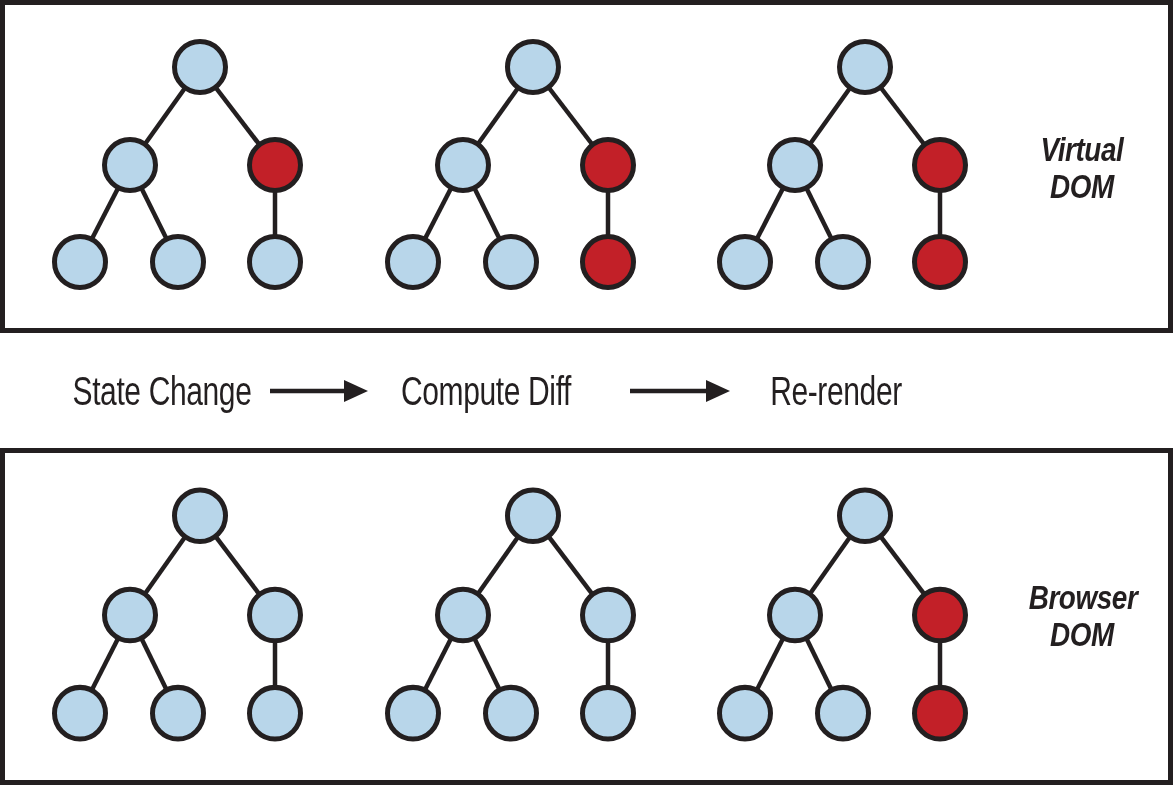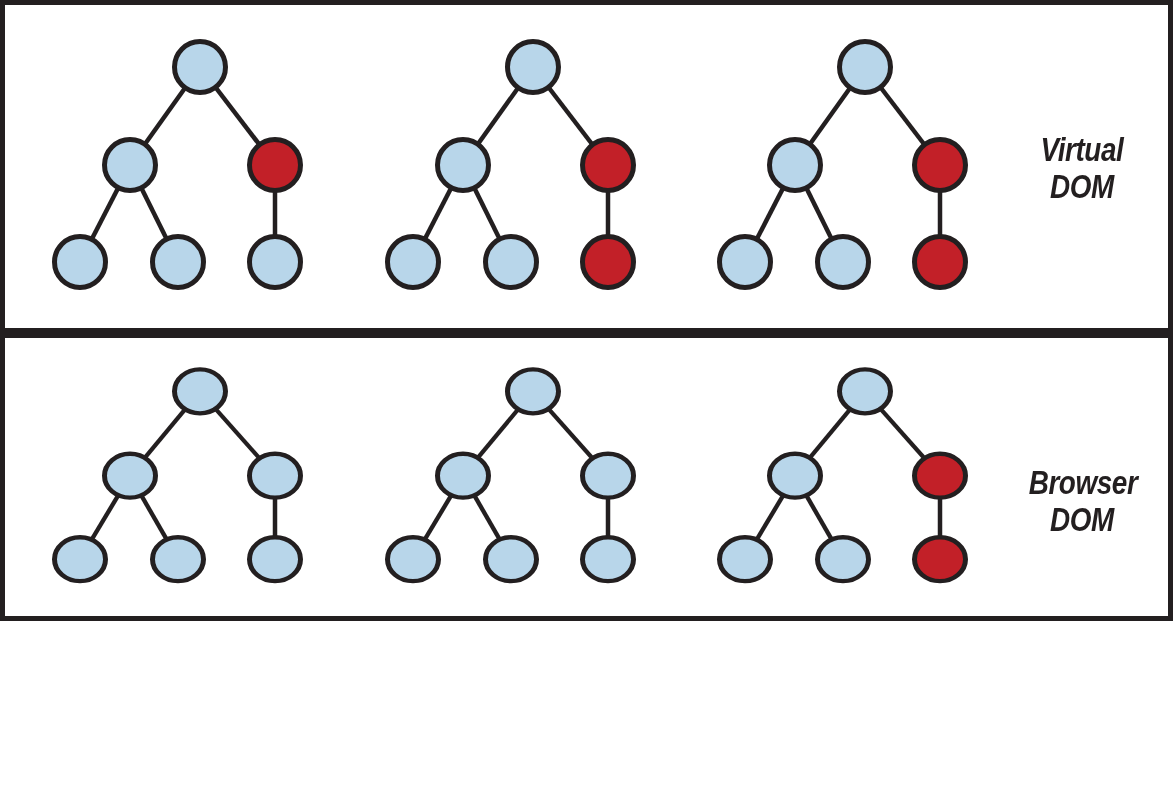--- a/index.html
+++ b/index.html
@@ -14,21 +14,21 @@
   }
   .panel {
     position: relative;
     box-sizing: border-box;
     width: 1173px;
     border: 5px solid #231f20;
     background: #ffffff;
     font-style: italic;
   }
   .panel-top    { height: 333px; }
-  .panel-bottom { height: 288px; padding-left: 23px; }
+  .panel-bottom { height: 337px; padding-left: 23px; }
   .trees {
     position: absolute;
     left: 0; top: 0;
     width: 100%; height: 100%;
     display: block;
   }
   .panel-label {
     position: absolute;
     left: 1012px;
     top: 126px;
@@ -109,20 +109,33 @@
           <circle cx="790" cy="160" r="25.5" fill="#b8d6ea" stroke="#231f20" stroke-width="5"></circle>
           <circle cx="935" cy="160" r="25.5" fill="#c22028" stroke="#231f20" stroke-width="5"></circle>
           <circle cx="740" cy="257" r="25.5" fill="#b8d6ea" stroke="#231f20" stroke-width="5"></circle>
           <circle cx="838" cy="257" r="25.5" fill="#b8d6ea" stroke="#231f20" stroke-width="5"></circle>
           <circle cx="935" cy="257" r="25.5" fill="#c22028" stroke="#231f20" stroke-width="5"></circle>
         </g>
       </svg>
     <div class="panel-label">Virtual DOM</div>
   </section>
 
+  <div class="flow-row">
+    <span class="flow-label" style="left:162px">State Change</span>
+    <svg class="flow-arrow" style="left:270px" width="98" height="26" viewBox="0 0 98 26">
+      <line x1="0" y1="13" x2="77" y2="13"></line>
+      <polygon points="74,2 98,13 74,24"></polygon>
+    </svg>
+    <span class="flow-label" style="left:486px">Compute Diff</span>
+    <svg class="flow-arrow" style="left:630px" width="100" height="26" viewBox="0 0 100 26">
+      <line x1="0" y1="13" x2="79" y2="13"></line>
+      <polygon points="76,2 100,13 76,24"></polygon>
+    </svg>
+    <span class="flow-label" style="left:836px">Re-render</span>
+  </div>
 
   <section class="panel panel-bottom">
     <svg class="trees" viewBox="0 0 1163 323" preserveAspectRatio="none">
         <g>
           <line x1="195" y1="62" x2="125" y2="160" stroke="#231f20" stroke-width="4.5"></line>
           <line x1="195" y1="62" x2="270" y2="160" stroke="#231f20" stroke-width="4.5"></line>
           <line x1="125" y1="160" x2="75" y2="257" stroke="#231f20" stroke-width="4.5"></line>
           <line x1="125" y1="160" x2="173" y2="257" stroke="#231f20" stroke-width="4.5"></line>
           <line x1="270" y1="160" x2="270" y2="257" stroke="#231f20" stroke-width="4.5"></line>
           <circle cx="195" cy="62" r="25.5" fill="#b8d6ea" stroke="#231f20" stroke-width="5"></circle>

